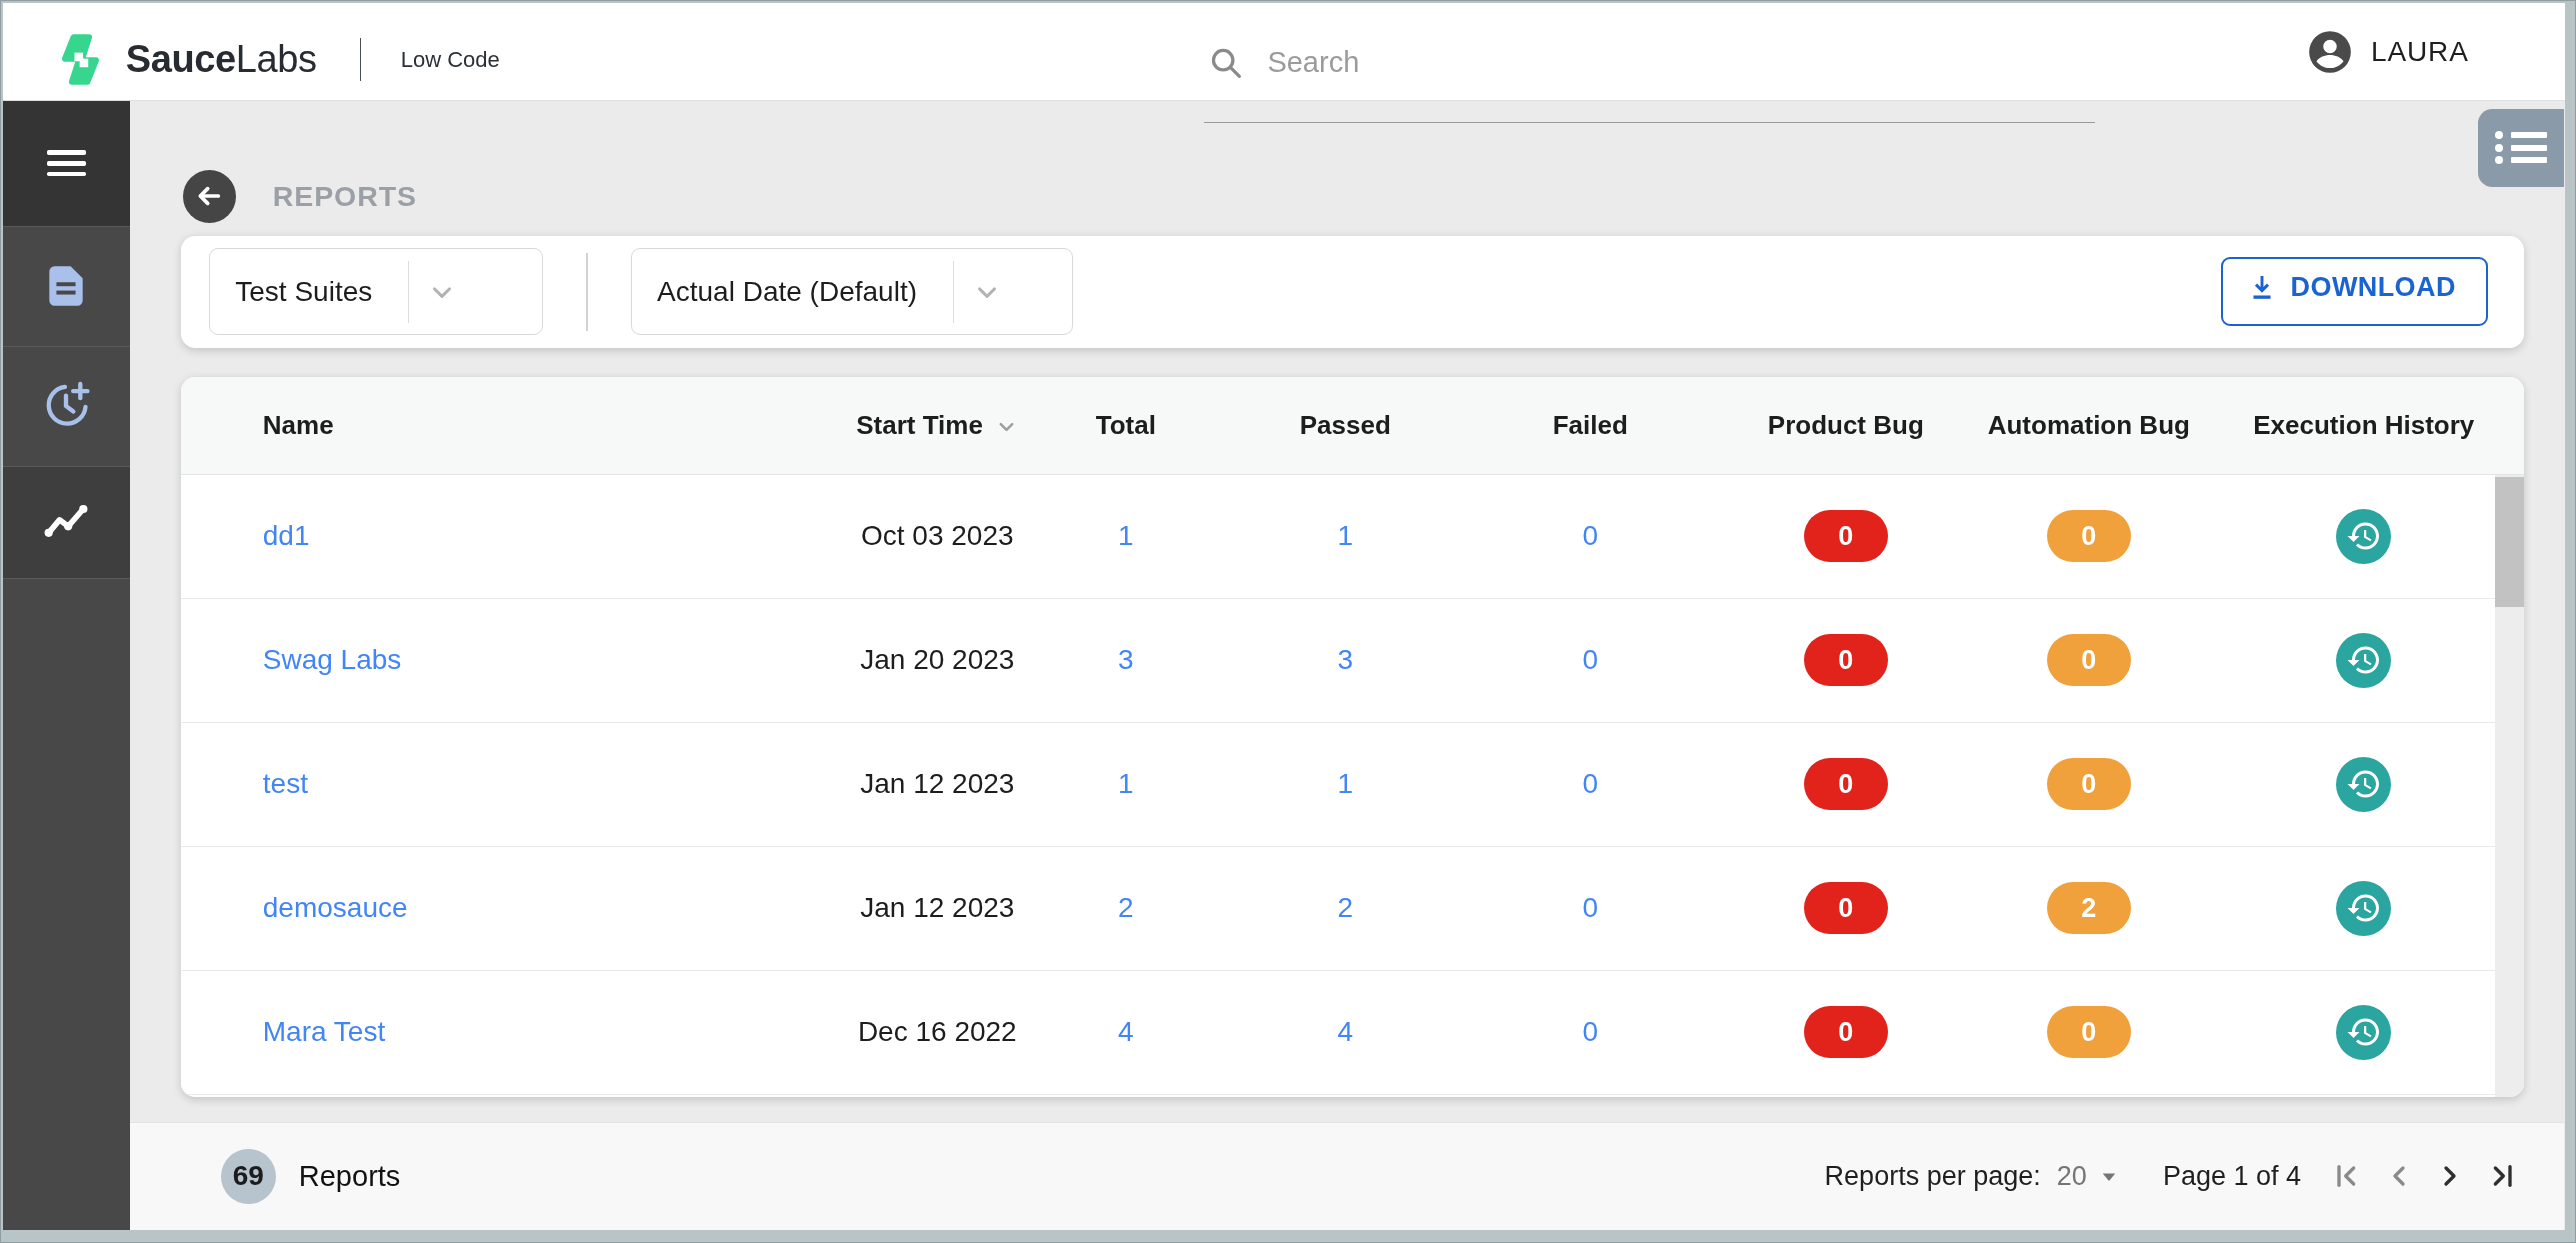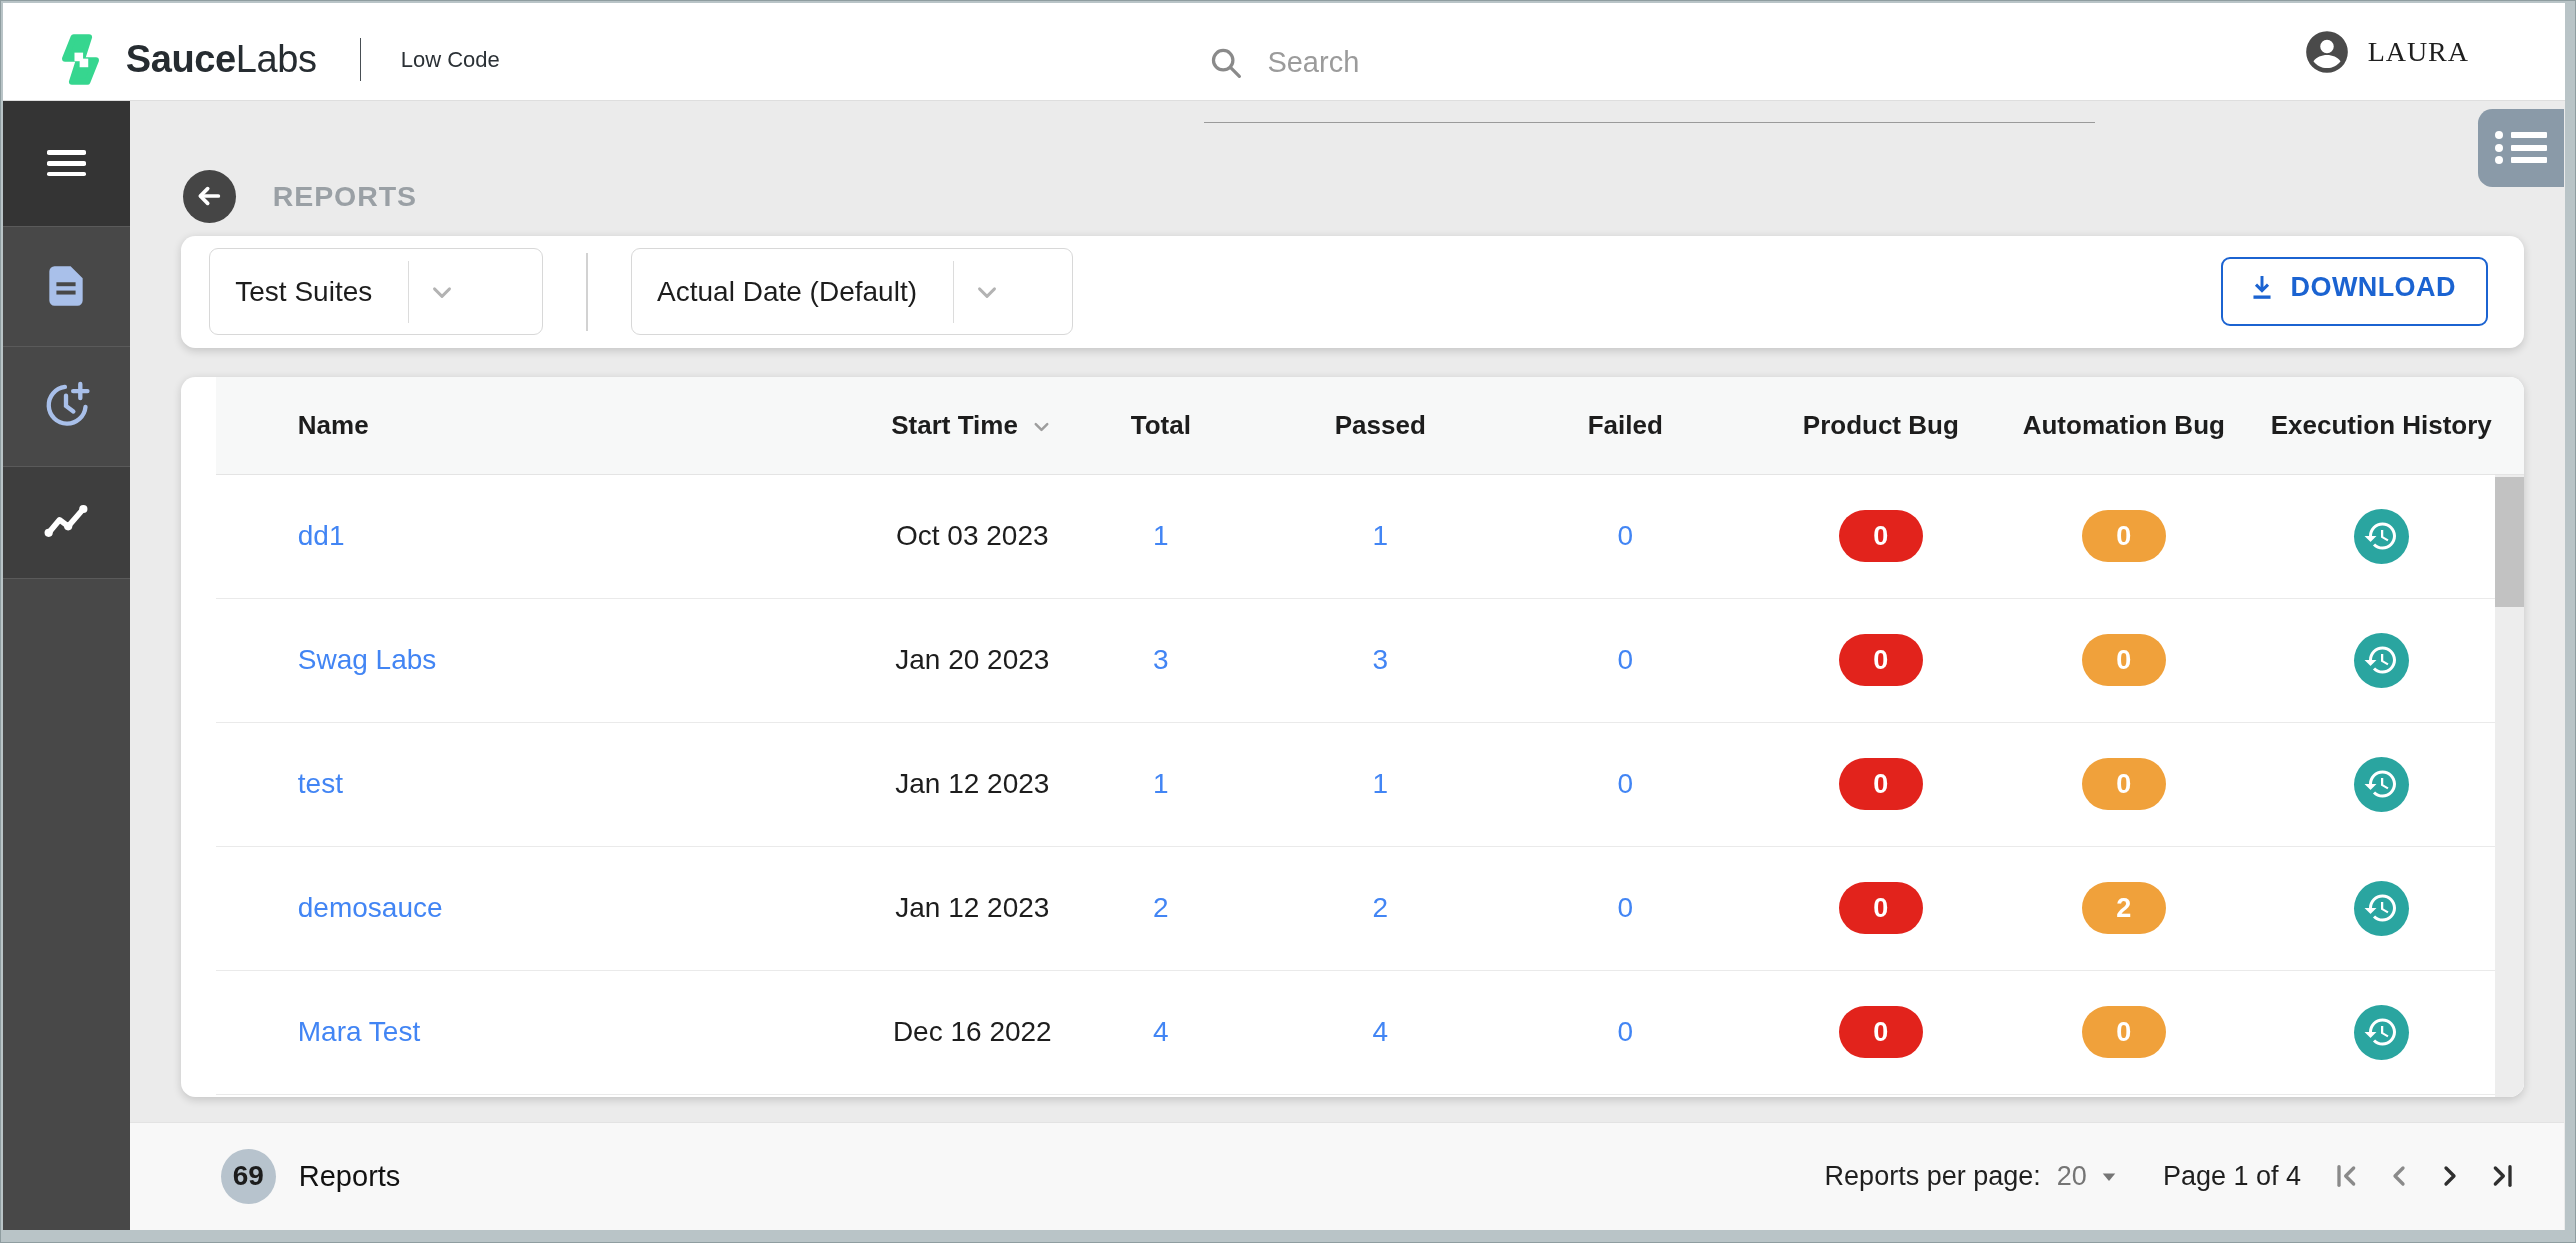--- a/index.html
+++ b/index.html
@@ -16,21 +16,21 @@
   .brand-word b { font-weight:700; }
   .brand-sep  { width:1.8px; height:43px; background:#474e53; margin:0 21.4px 0 25px; }
   .brand-product { font-size:22px; color:#2b3136; }
 
   .searchbox { position:absolute; left:1201px; top:0; width:891px; height:120px; display:flex; align-items:center; border-bottom:1.8px solid #9a9a9a; }
   .searchbox svg { flex:0 0 auto; margin:0 23px 0 3.6px; }
   .searchbox input { border:none; outline:none; font-size:29px; color:#3a3a3a; width:713px; background:transparent; font-family:inherit; }
   .searchbox input::placeholder { color:#9b9b9b; }
 
   .userbox { position:absolute; right:96px; top:0; height:98px; display:flex; align-items:center; gap:16px; }
-  .username { font-size:28px; color:#1f1f1f; letter-spacing:0.9px;font-family:Liberation Serif, serif; }
+  .username { font-size:28px; color:#1f1f1f; letter-spacing:0.9px; }
 
   
   .sidebar { position:absolute; left:0; top:98px; width:127px; height:1129px; background:#484848; z-index:10; }
   .side-cell { width:100%; display:flex; align-items:center; justify-content:center; border-bottom:0.9px solid #5a5a5a; cursor:pointer; }
   .side-cell.menu   { height:126px; background:#343434; }
   .side-cell.plain  { height:120px; background:#484848; }
   .side-cell.active { height:112px; background:#3e3e3e; }
   .hamburger span { display:block; width:39px; height:4.5px; background:#ffffff; border-radius:1.8px; margin:6.2px 0; }
 
   
@@ -55,21 +55,21 @@
   .select .chev { padding:0 18px; display:flex; }
   .select.s1 { margin-left:28.5px; width:334px; }
   .select.s2 { margin-left:43px; width:442px; }
   .filter-divider { width:1.8px; height:78px; background:#d2d2d2; margin-left:43px; }
 
   .download-btn { margin-left:auto; margin-right:36px; height:69px; padding:0 30px 8px 23px; border:2.7px solid #1b63d1; border-radius:9px; background:#fff; display:flex; align-items:center; gap:12.5px; cursor:pointer; }
   .download-btn span { font-size:27px; font-weight:700; color:#1b63d1; letter-spacing:0.4px; }
 
   
   .tablecard { position:absolute; left:51px; top:276px; width:2343px; height:720px; overflow:hidden; }
-  .tgrid { display:grid; grid-template-columns:670px 173px 204px 235px 255px 256px 230px 1fr; align-items:center;margin-left:35px; }
+  .tgrid { display:grid; grid-template-columns:670px 173px 204px 235px 255px 256px 230px 1fr; align-items:center; }
   .thead { height:98px; background:#f7f8f8; border-bottom:0.9px solid #e4e4e4; }
   .th { font-size:26px; font-weight:700; color:#1d1d1d; text-align:center; white-space:nowrap; }
   .th.name { text-align:left; padding-left:82px; }
   .th .sort { display:inline-flex; vertical-align:middle; margin-left:12.5px; }
   .trow { height:124px; border-bottom:1.8px solid #eaeaea; background:#fff; }
   .td { font-size:28px; text-align:center; color:#1d1d1d; }
   .td.name { text-align:left; padding-left:82px; }
   .td a { color:#4285f4; text-decoration:none; cursor:pointer; }
   .num { color:#4285f4; }
   .badge { display:inline-flex; align-items:center; justify-content:center; min-width:84px; height:52px; border-radius:26px; color:#fff; font-size:27px; font-weight:700; }

